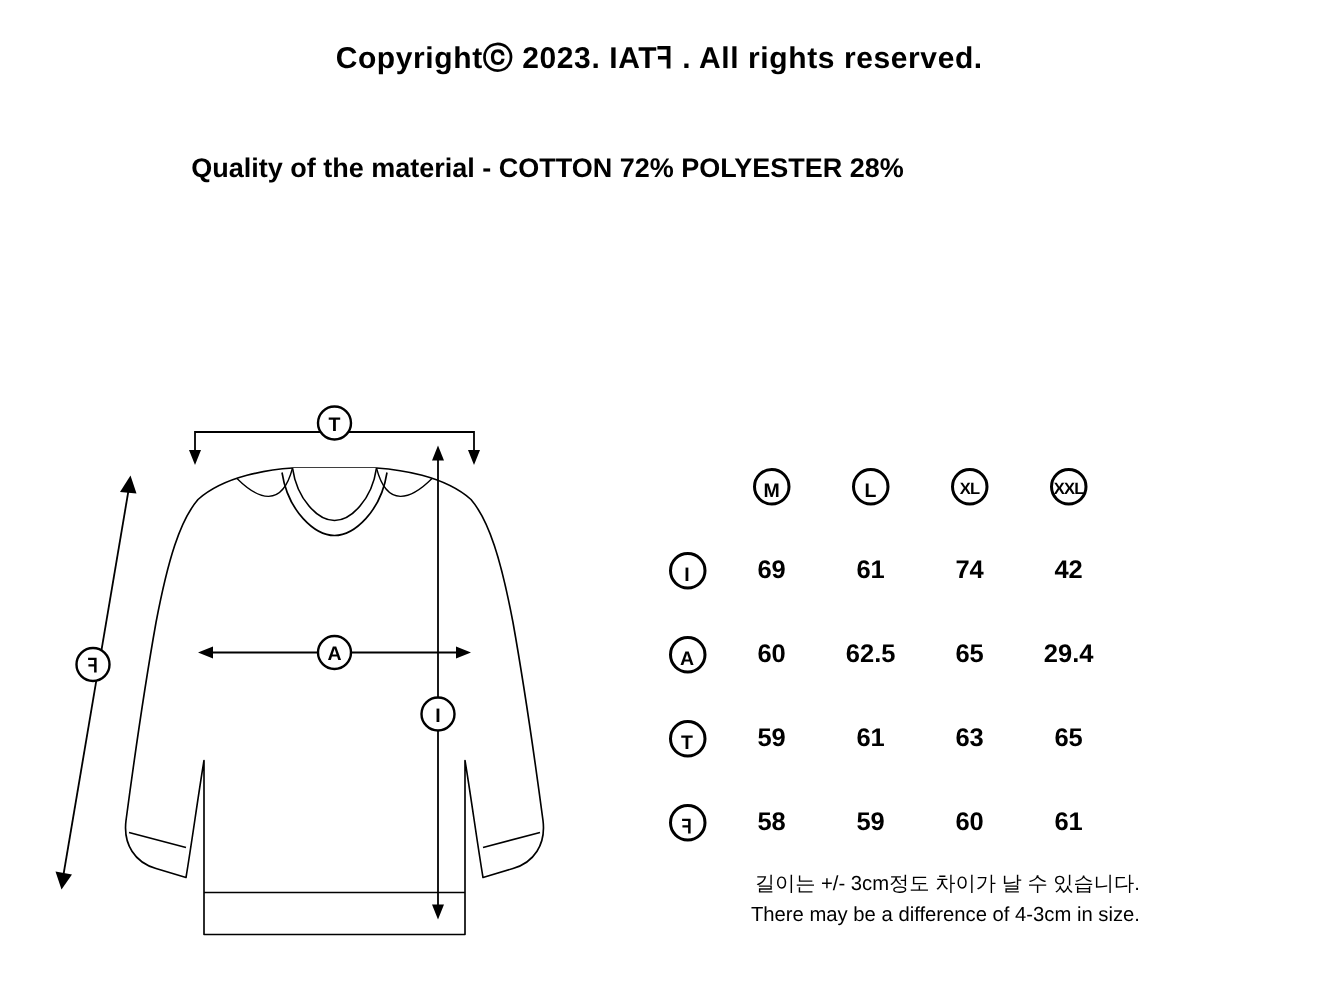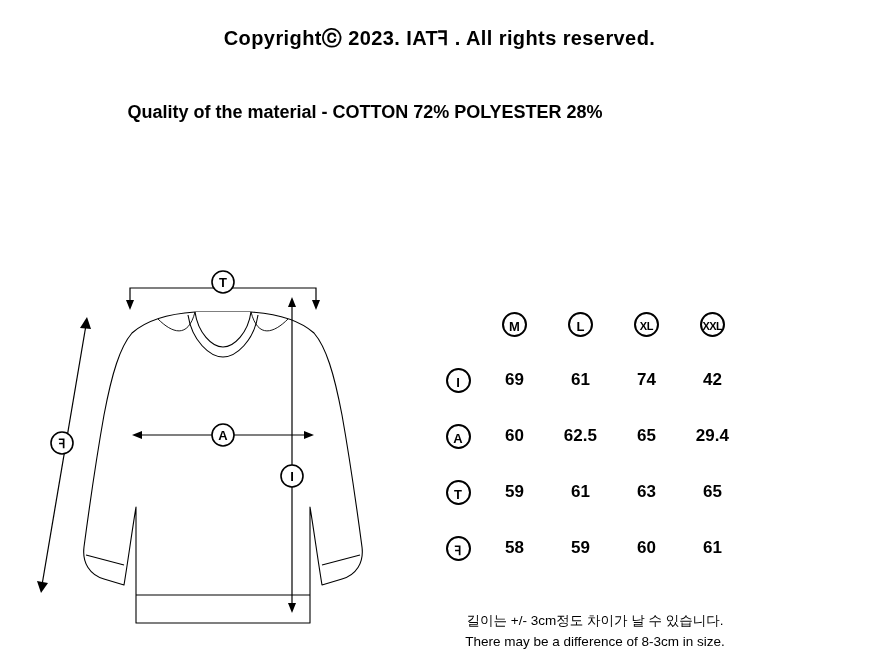--- a/index.html
+++ b/index.html
@@ -96,22 +96,21 @@
   .circle-label.small {
     font-size: 11px;
     letter-spacing: -0.5px;
   }
   
   .notes {
     position: absolute;
     left: 430px;
     top: 578px;
     width: 330px;
-    text-align: center;
-    margin-top: 32px;
+    text-align: right;
   }
   .notes div {
     font-size: 13.5px;
     line-height: 21px;
     white-space: pre;
   }
   .notes .kr {
     font-weight: normal;
   }
 </style>
@@ -256,16 +255,16 @@
           <td>59</td>
           <td>60</td>
           <td>61</td>
         </tr>
       </tbody>
     </table>
   </div>
 
   <div class="notes">
     <div class="kr">길이는 +/- 3cm정도 차이가 날 수 있습니다.</div>
-    <div>There may be a difference of 8-3cm in size.</div>
+    <div>There may be a difference of 4-3cm in size.</div>
   </div>
 
 </div>
 
 </body></html>

